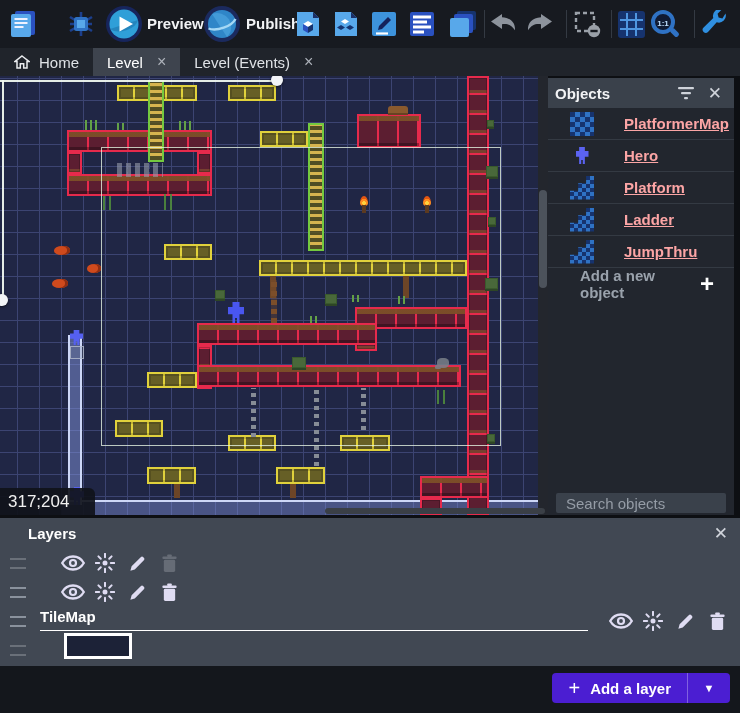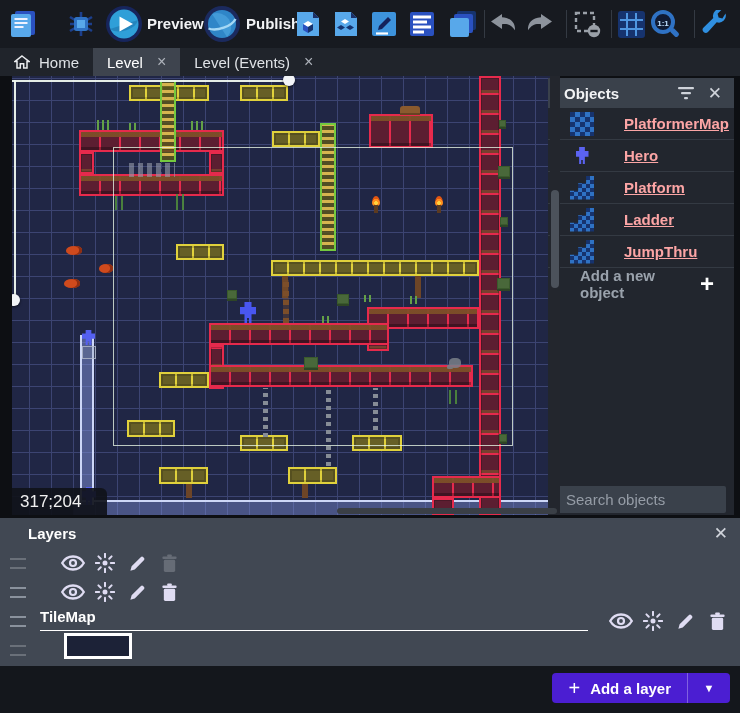--- a/index.html
+++ b/index.html
@@ -14,21 +14,21 @@
 
   
   .tabbar{position:absolute;left:0;top:48px;width:740px;height:28px;background:#20242b;display:flex;}
   .tab{display:flex;align-items:center;height:28px;padding:0 14px;color:#dfe2e6;font-size:15px;cursor:pointer;}
   .tab.active{background:#3e444e;color:#fff;}
   .tab .home-ico{display:flex;margin-right:9px;}
   .tab-label{white-space:nowrap;}
   .tab-close{margin-left:14px;color:#aeb3bb;font-size:16px;line-height:1;}
 
   
-  .canvas{position:absolute;left:12px;top:76px;width:548px;height:439px;overflow:hidden;
+  .canvas{position:absolute;left:0;top:76px;width:548px;height:439px;overflow:hidden;
     background-color:#202645;
     background-image:linear-gradient(#3c4472 1px,transparent 1px),linear-gradient(90deg,#3c4472 1px,transparent 1px);
     background-size:22px 22px;background-position:17px 2px;}
   .shp{position:absolute;box-sizing:border-box;}
   .brickrow{background-color:#5c1e31;border:2px solid #e62a4c;
     background-image:linear-gradient(180deg,rgba(125,79,40,.95) 0 5px,rgba(0,0,0,0) 5px),
       repeating-linear-gradient(90deg,rgba(0,0,0,0) 0 18px,#e62a4c 18px 20px);
     box-shadow:inset 0 -3px 0 rgba(0,0,0,.3);}
   .brickcol{background-color:#5c1e31;border:2px solid #e62a4c;
     background-image:repeating-linear-gradient(0deg,rgba(141,92,46,.55) 0 3px,rgba(0,0,0,0) 3px 18px,#e62a4c 18px 20px);
@@ -63,37 +63,37 @@
   .handle{background:#f2f4f7;border-radius:50%;box-shadow:0 1px 3px rgba(0,0,0,.6);}
   .coord-tip{position:absolute;left:0;top:412px;width:95px;height:27px;background:rgba(16,18,26,.92);
     border-radius:0 6px 0 0;color:#f0f0f0;font-size:17px;line-height:27px;padding-left:8px;box-sizing:border-box;z-index:5;}
   .vtrack{position:absolute;left:538px;top:0;width:10px;height:439px;background:#23262d;z-index:6;}
   .vthumb{position:absolute;left:539px;top:114px;width:8px;height:98px;background:#4c525b;border-radius:4px;z-index:7;}
   .hthumb{position:absolute;left:325px;top:432px;width:220px;height:6px;background:#3a3f46;border-radius:3px;z-index:7;}
 
   
   .objects-panel{position:absolute;left:548px;top:78px;width:186px;height:437px;background:#22262e;}
   .op-header{height:30px;background:#3a414b;display:flex;align-items:center;}
-  .op-title{flex:1;color:#f2f3f5;font-size:15px;font-weight:bold;padding-left:16px;}
+  .op-title{flex:1;color:#f2f3f5;font-size:15px;font-weight:bold;padding-left:7px;}
   .op-filter{margin-right:14px;display:flex;cursor:pointer;}
   .xbtn{color:#cfd3da;font-size:17px;line-height:1;margin-right:12px;cursor:pointer;}
   .obj-row{display:flex;align-items:center;height:31px;border-bottom:1px solid #343a43;cursor:pointer;}
   .obj-ico{width:24px;height:24px;margin-left:22px;margin-right:30px;flex:none;display:flex;align-items:center;justify-content:center;}
   .icon-tilemap-checker::before{content:"";width:24px;height:24px;
     background:repeating-conic-gradient(#2f72c4 0% 25%,#16336e 0% 50%) 0 0/10px 10px;}
   .icon-hero-sprite::before{content:"";width:13px;height:17px;background:#5b63f2;
     clip-path:polygon(28% 0,72% 0,72% 24%,100% 24%,100% 58%,72% 58%,72% 100%,56% 100%,56% 76%,44% 76%,44% 100%,28% 100%,28% 58%,0 58%,0 24%,28% 24%);}
   .icon-tile-stack::before{content:"";width:24px;height:24px;
     background:repeating-conic-gradient(#2f72c4 0% 25%,#16336e 0% 50%) 0 0/8px 8px;
     clip-path:polygon(0 100%,0 64%,34% 64%,34% 32%,67% 32%,67% 0,100% 0,100% 100%);}
   .obj-label{color:#fca5a5;font-size:15px;font-weight:bold;white-space:nowrap;text-decoration:underline;}
   .op-add{display:flex;align-items:center;height:32px;cursor:pointer;}
   .op-add-label{color:#9aa2ac;font-size:15px;font-weight:bold;margin-left:32px;flex:1;}
   .op-add-plus{color:#fff;font-size:24px;font-weight:bold;margin-right:20px;line-height:1;}
-  .op-search{position:absolute;left:8px;right:8px;bottom:2px;height:27px;background:#3a414b;border-radius:2px;display:flex;align-items:center;}
+  .op-search{position:absolute;left:8px;right:8px;bottom:2px;height:20px;background:#3a414b;border-radius:2px;display:flex;align-items:center;}
   .op-search input{flex:1;background:transparent;border:0;outline:none;color:#dfe2e6;font-size:15px;padding-left:10px;font-family:"Liberation Sans",sans-serif;}
   .op-search input::placeholder{color:#959ca6;}
 
   
   .layers-panel{position:absolute;left:0;top:518px;width:740px;height:148px;background:#414853;}
   .lp-header{height:30px;display:flex;align-items:center;}
   .lp-title{flex:1;color:#fff;font-size:15px;font-weight:bold;padding-left:28px;}
   .layer-row{display:flex;align-items:flex-end;height:29px;padding:0 10px 0 8px;}
   .drag-handle{width:16px;height:7px;border-top:2px solid #8a929d;border-bottom:2px solid #8a929d;margin:0 14px 8px 2px;flex:none;cursor:grab;}
   .layer-row.muted .drag-handle{border-color:#6a7079;}

